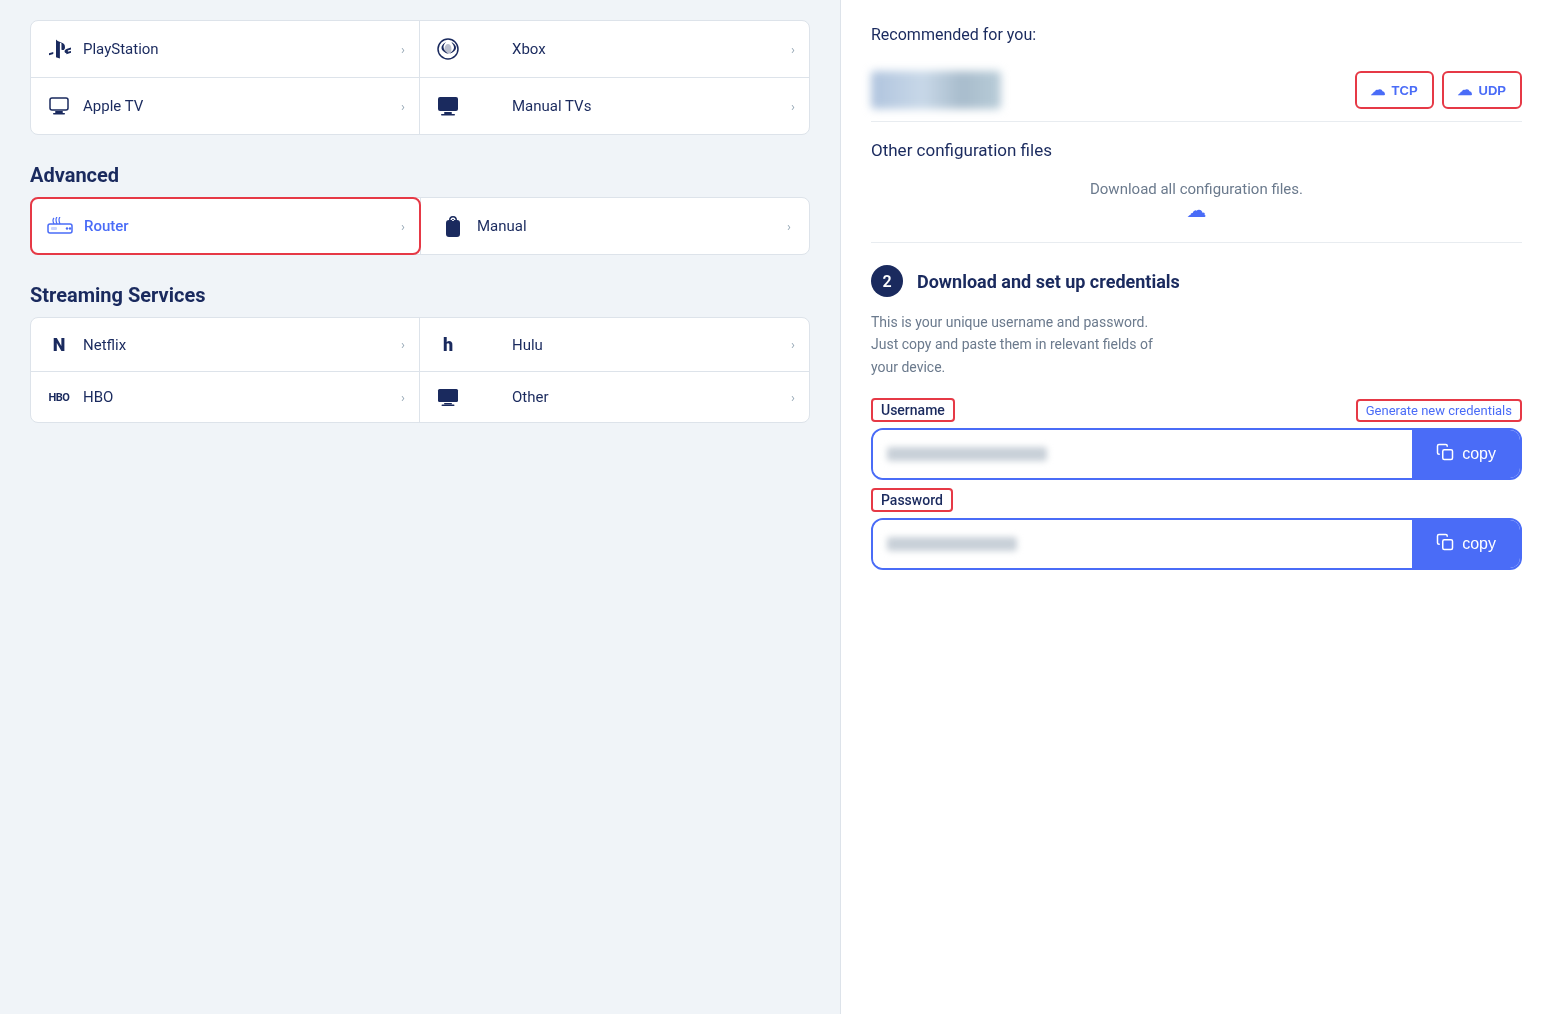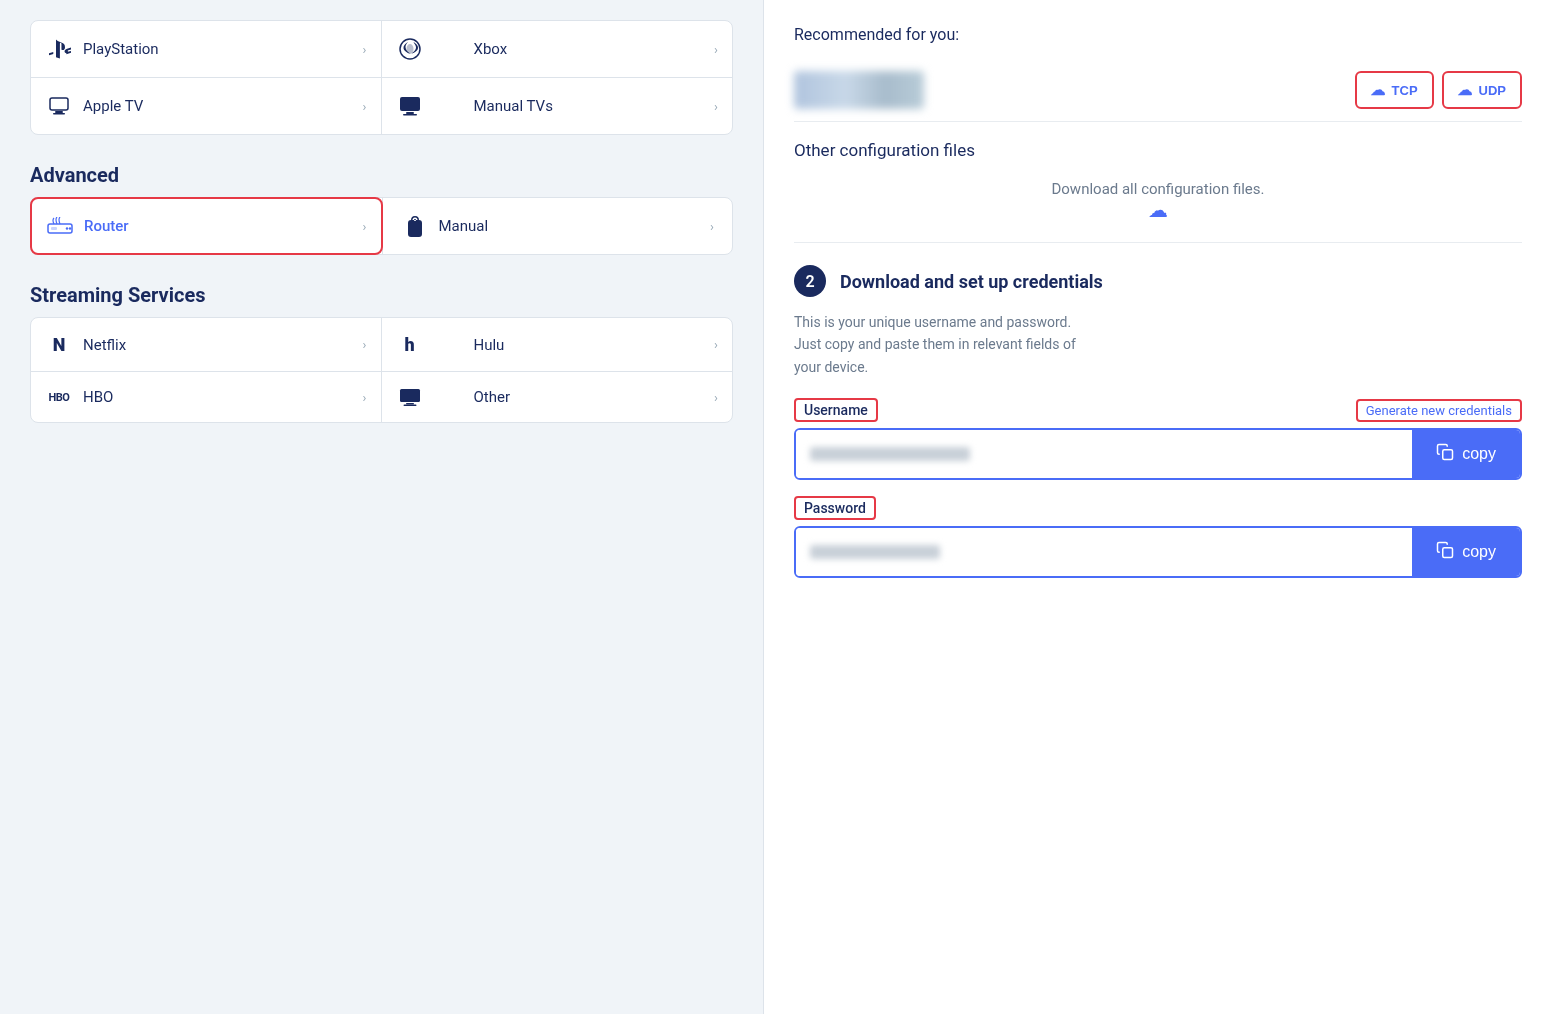--- a/index.html
+++ b/index.html
@@ -3,21 +3,21 @@
   <meta charset="utf-8">
   <style>
     * { box-sizing: border-box; margin: 0; padding: 0; }
     body {
       font-family: -apple-system, BlinkMacSystemFont, 'Segoe UI', Roboto, sans-serif;
       background: #f0f4f8;
       display: flex;
       min-height: 100vh;
     }
     .left-panel {
-      width: 764px;
+      width: 841px;
       background: #f0f4f8;
       padding: 20px 30px;
       border-right: 1px solid #dde3ea;
     }
     .right-panel {
       flex: 1;
       background: #ffffff;
       padding: 25px 30px;
       overflow-y: auto;
     }
@@ -151,23 +151,23 @@
       border: 2px solid #e63946;
       border-radius: 4px;
       padding: 2px 8px;
       cursor: pointer;
       text-decoration: none;
       margin-left: 37px;
     }
     .input-copy-row {
       display: flex;
       border: 2px solid #4a6cf7;
-      border-radius: 6px;
+      border-radius: 12px;
       overflow: hidden;
-      margin-bottom: 16px;
+      margin-bottom: 8px;
     }
     .input-field-blurred {
       flex: 1;
       height: 48px;
       background: white;
       display: flex;
       align-items: center;
       padding: 0 14px;
     }
     .blur-text {

